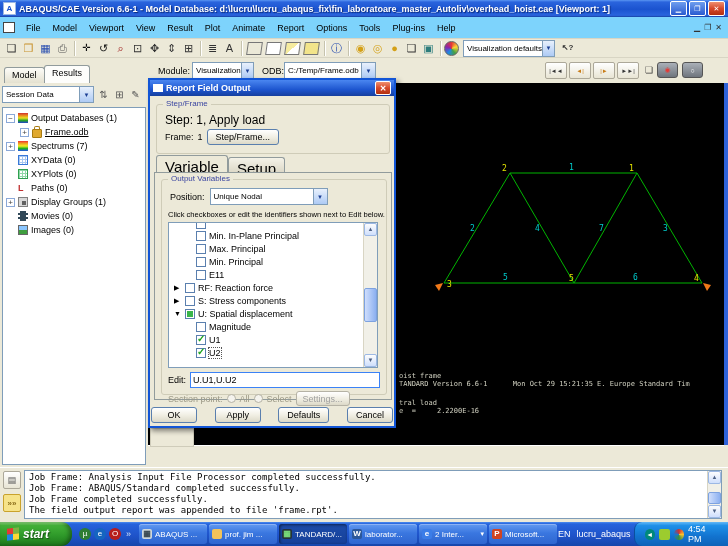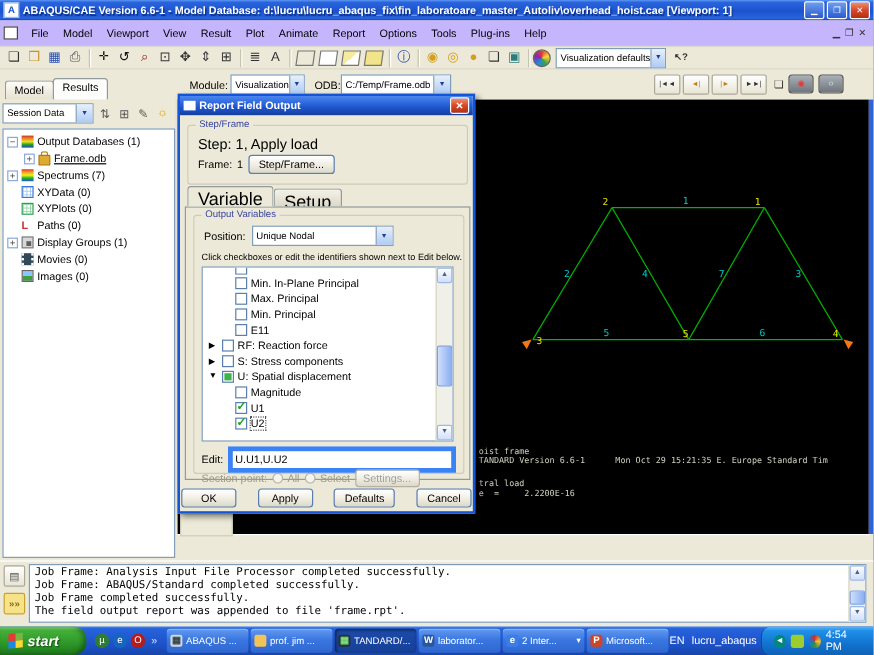--- a/index.html
+++ b/index.html
@@ -12,21 +12,21 @@
   .title-text{font-size:9px;font-weight:bold;white-space:nowrap;overflow:hidden;flex:1;
     text-shadow:1px 1px 1px #0a2a7a;}
   .app-icon{width:11px;height:11px;background:#fff;border:1px solid #9db9e4;margin-right:3px;
     display:inline-flex;align-items:center;justify-content:center;color:#1b53cf;font-size:8px;font-weight:bold;}
   .win-btn{width:15px;height:13px;margin-left:2px;border:1px solid #fff;border-radius:2px;
     background:linear-gradient(180deg,#6f9eee,#2a5bd0);display:inline-flex;align-items:center;
     justify-content:center;font-size:7px;color:#fff;}
   .win-btn.close{background:linear-gradient(180deg,#ef9070,#d6492a 50%,#b23010);}
   
   .menubar{position:absolute;left:0;top:17px;width:728px;height:22px;box-sizing:border-box;
-    background:#c4b5fd;border-bottom:1px solid #d8d5c4;display:flex;align-items:center;padding:0 3px;}
+    background:#7dd3fc;border-bottom:1px solid #d8d5c4;display:flex;align-items:center;padding:0 3px;}
   .mdi-icon{width:10px;height:9px;border:1px solid #444;background:#fff;margin-right:5px;}
   .menu-item{padding:2px 6px;font-size:9px;}
   .menu-ctrls{margin-left:auto;display:flex;gap:4px;color:#333;font-size:8px;padding-right:3px;}
   
   .toolbar{position:absolute;left:0;top:39px;width:728px;height:19px;box-sizing:border-box;
     background:#ece9d8;border-bottom:1px solid #d8d5c4;display:flex;align-items:center;padding-left:3px;}
   .tbi{display:inline-flex;align-items:center;justify-content:center;width:17px;height:16px;
     font-size:11px;line-height:16px;color:#333;}
   .tsep{width:1px;height:15px;background:#c6c3ae;margin:0 3px;box-shadow:1px 0 0 #fff;}
   .c-open{color:#c8922e}.c-save{color:#2a4fb0}.c-print{color:#555}.c-pan{color:#111;font-size:10px}
@@ -55,21 +55,21 @@
   .vcrb.amber{color:#c87d18;}
   .cams{position:absolute;left:645px;top:4px;display:flex;gap:4px;align-items:center;}
   .cam{width:19px;height:14px;border-radius:3px;border:1px solid #555;
     background:linear-gradient(#aab0b8,#6f757d);color:#e53935;font-size:7px;
     display:inline-flex;align-items:center;justify-content:center;}
   .cam.snap{color:#fff;}
   .filmico{font-size:9px;color:#333;}
   
   .leftpanel{position:absolute;left:0;top:83px;width:148px;height:384px;background:#ece9d8;}
   .lp-top{position:absolute;left:2px;top:3px;display:flex;align-items:center;gap:3px;}
-  .lp-combo{width:76px;height:17px;}
+  .lp-combo{width:92px;height:17px;}
   .lp-ico{font-size:10px;color:#555;width:13px;text-align:center;}
   .lp-ico.bulb{color:#e0a800;}
   .treebox{position:absolute;left:2px;top:24px;width:142px;height:356px;background:#fff;
     border:1px solid #7f9db9;overflow:hidden;}
   .tree-row{display:flex;align-items:center;height:14px;font-size:9px;white-space:nowrap;}
   .exp{width:9px;height:9px;box-sizing:border-box;border:1px solid #8aa8d8;background:#fff;
     font-size:8px;line-height:7px;text-align:center;color:#444;margin-right:3px;flex:0 0 auto;}
   .exp.spacer{border:none;background:transparent;}
   .ticon{width:10px;height:10px;margin-right:3px;flex:0 0 auto;}
   .i-odbs{background:linear-gradient(180deg,#d03030,#e88a20,#e8e020,#28a028,#2040d0);}
@@ -137,21 +137,21 @@
   .cb.checked::after{content:"✓";position:absolute;left:0;top:-3px;font-size:10px;font-weight:bold;color:#1ca41c;}
   .cb.partial::after{content:"";position:absolute;left:1px;top:1px;right:1px;bottom:1px;background:#39b54a;}
   .vlabel.focused{outline:1px dotted #555;}
   .sb{position:absolute;right:0;top:0;bottom:0;width:13px;background:#f1f0e8;border-left:1px solid #d8d5c4;
     display:flex;flex-direction:column;}
   .sbtn{height:13px;background:linear-gradient(180deg,#fdfdfd,#cfdffc);border:1px solid #9cb8e4;
     border-radius:2px;color:#4d6185;font-size:6px;text-align:center;line-height:11px;box-sizing:border-box;}
   .sb .thumb{margin-top:52px;height:32px;background:linear-gradient(90deg,#cfdefc,#8cb0f0);
     border:1px solid #7da2e0;border-radius:2px;}
   .editrow{position:absolute;left:6px;top:192px;display:flex;align-items:center;gap:4px;width:212px;font-size:9px;}
-  .editbox{flex:1;height:14px;border:4px solid #3b82f6;background:#fff;font-size:9px;padding:0 2px;
+  .editbox{flex:1;height:14px;border:1px solid #3b82f6;background:#fff;font-size:9px;padding:0 2px;
     font-family:"Liberation Sans",sans-serif;}
   .secrow{position:absolute;left:6px;top:211px;display:flex;align-items:center;gap:4px;font-size:9px;}
   .dis{color:#9d9a87;}
   .radio{width:9px;height:9px;box-sizing:border-box;border:1px solid #b5b2a5;border-radius:50%;background:#f4f3ee;}
   .disbtn{color:#a0a0a0;border-color:#b5b2a5;padding:0 6px;height:15px;}
   .dbuttons{position:absolute;left:0;right:0;top:327px;display:flex;justify-content:space-between;padding:0 1px;}
   .dbuttons .xpbtn{min-width:46px;}
   
   .msgarea{position:absolute;left:0;top:467px;width:728px;height:55px;background:#ece9d8;border-top:1px solid #fff;}
   .msgbtn{position:absolute;left:3px;width:18px;height:18px;box-sizing:border-box;border:1px solid #aca899;

